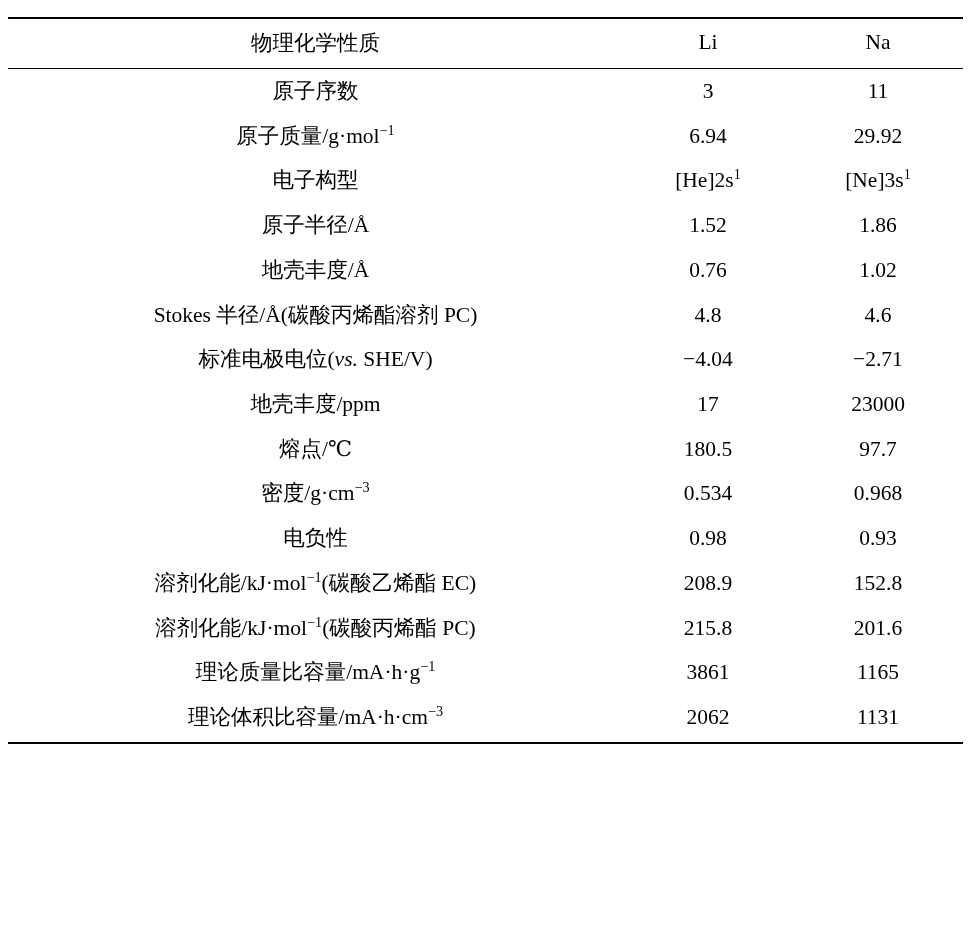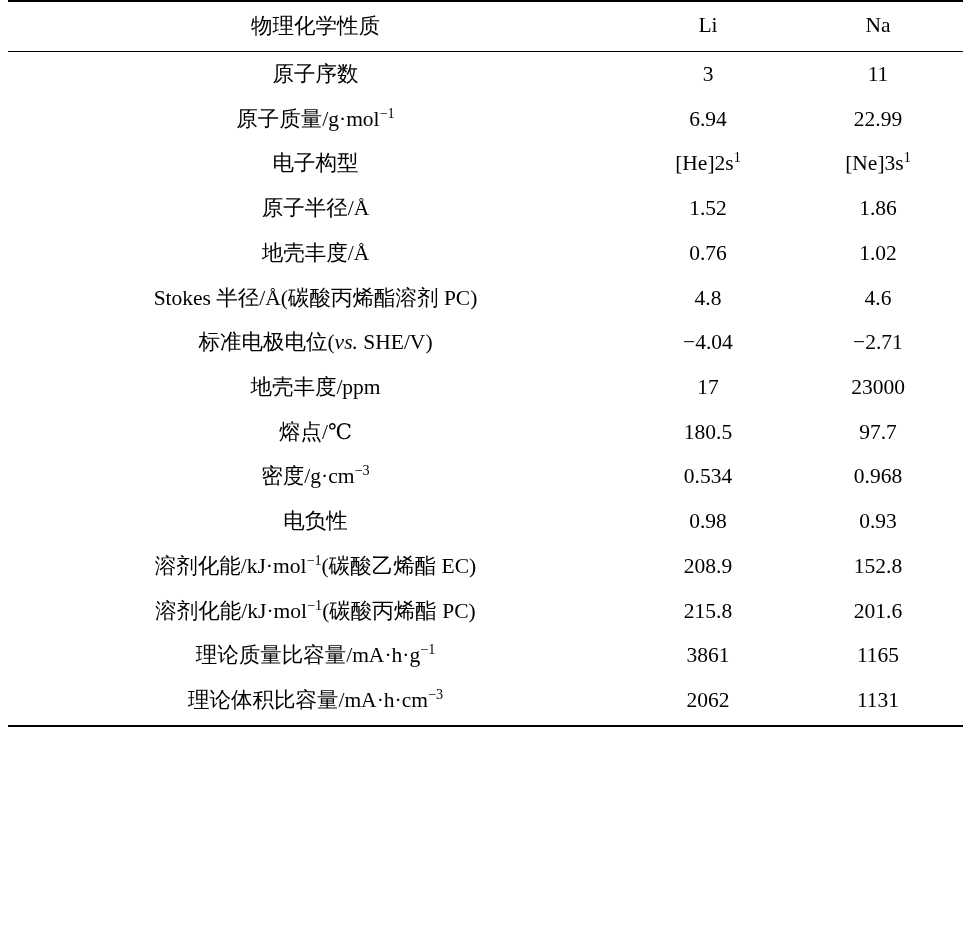--- a/index.html
+++ b/index.html
@@ -11,21 +11,21 @@
     width: 971px;
     height: 933px;
     font-family: "Liberation Serif", "DejaVu Serif", serif;
     color: #000000;
     overflow: hidden;
   }
   .table-wrap {
     width: 971px;
     height: 700px;
     box-sizing: border-box;
-    padding: 0 8px;
+    padding: 17px 8px;
   }
   table.prop-table {
     width: 955px;
     border-collapse: collapse;
     table-layout: fixed;
     font-size: 21.5px;
   }
   table.prop-table col.c-prop { width: 615px; }
   table.prop-table col.c-li   { width: 170px; }
   table.prop-table col.c-na   { width: 170px; }
@@ -70,21 +70,21 @@
     </thead>
     <tbody id="table-body">
         <tr>
           <td>原子序数</td>
           <td>3</td>
           <td>11</td>
         </tr>
         <tr>
           <td>原子质量/g·mol<sup>−1</sup></td>
           <td>6.94</td>
-          <td>22.99</td>
+          <td>29.92</td>
         </tr>
         <tr>
           <td>电子构型</td>
           <td>[He]2s<sup>1</sup></td>
           <td>[Ne]3s<sup>1</sup></td>
         </tr>
         <tr>
           <td>原子半径/Å</td>
           <td>1.52</td>
           <td>1.86</td>

